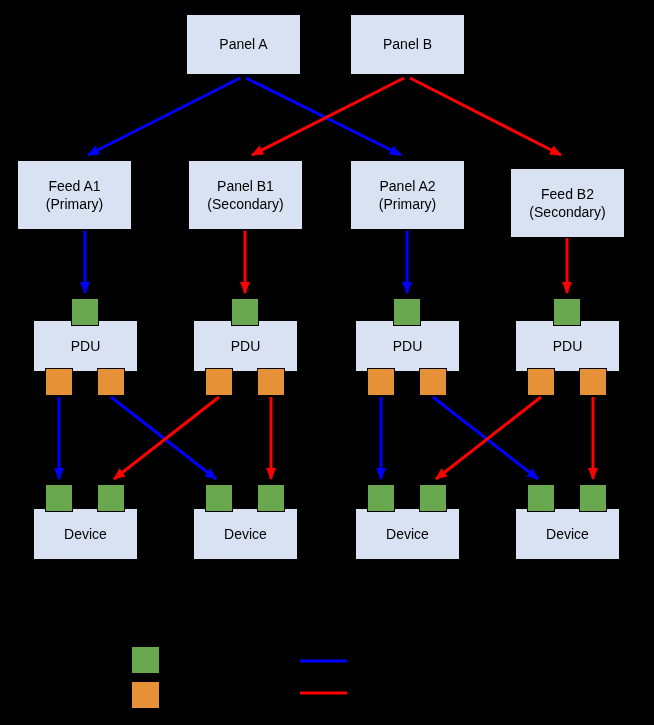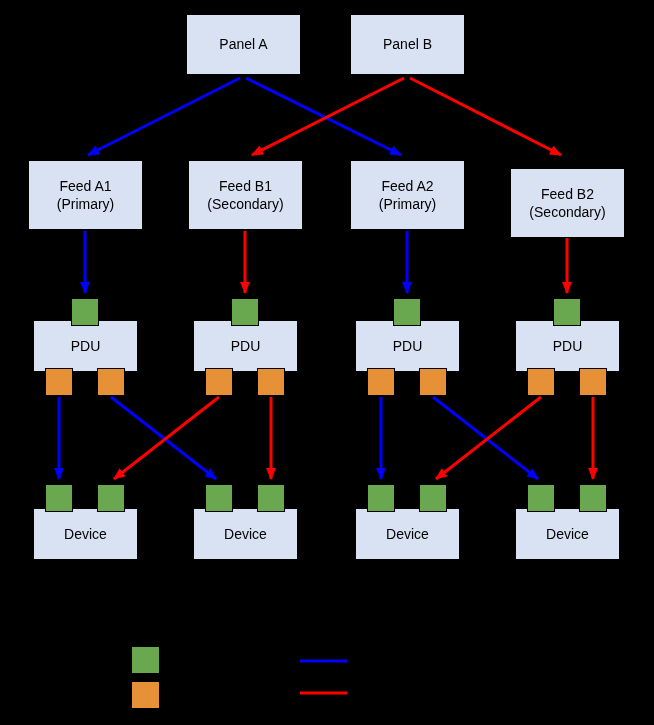--- a/index.html
+++ b/index.html
@@ -79,30 +79,30 @@
     <line class="legend red" x1="300" y1="693" x2="347" y2="693"></line>
   </svg>
 
   <div class="box" style="left:350px;top:14px;width:115px;height:61px">
     <div>Panel B</div>
   </div>
   <div class="box" style="left:186px;top:14px;width:115px;height:61px">
     <div>Panel A</div>
   </div>
 
-  <div class="box" style="left:28px;top:160px;width:115px;height:70px">
+  <div class="box" style="left:17px;top:160px;width:115px;height:70px">
     <div>Feed A1</div>
     <div>(Primary)</div>
   </div>
   <div class="box" style="left:188px;top:160px;width:115px;height:70px">
-    <div>Feed B1</div>
+    <div>Panel B1</div>
     <div>(Secondary)</div>
   </div>
   <div class="box" style="left:350px;top:160px;width:115px;height:70px">
-    <div>Feed A2</div>
+    <div>Panel A2</div>
     <div>(Primary)</div>
   </div>
   <div class="box" style="left:510px;top:168px;width:115px;height:70px">
     <div>Feed B2</div>
     <div>(Secondary)</div>
   </div>
 
   <div class="box" style="left:33px;top:320px;width:105px;height:52px">
     <div>PDU</div>
   </div>

